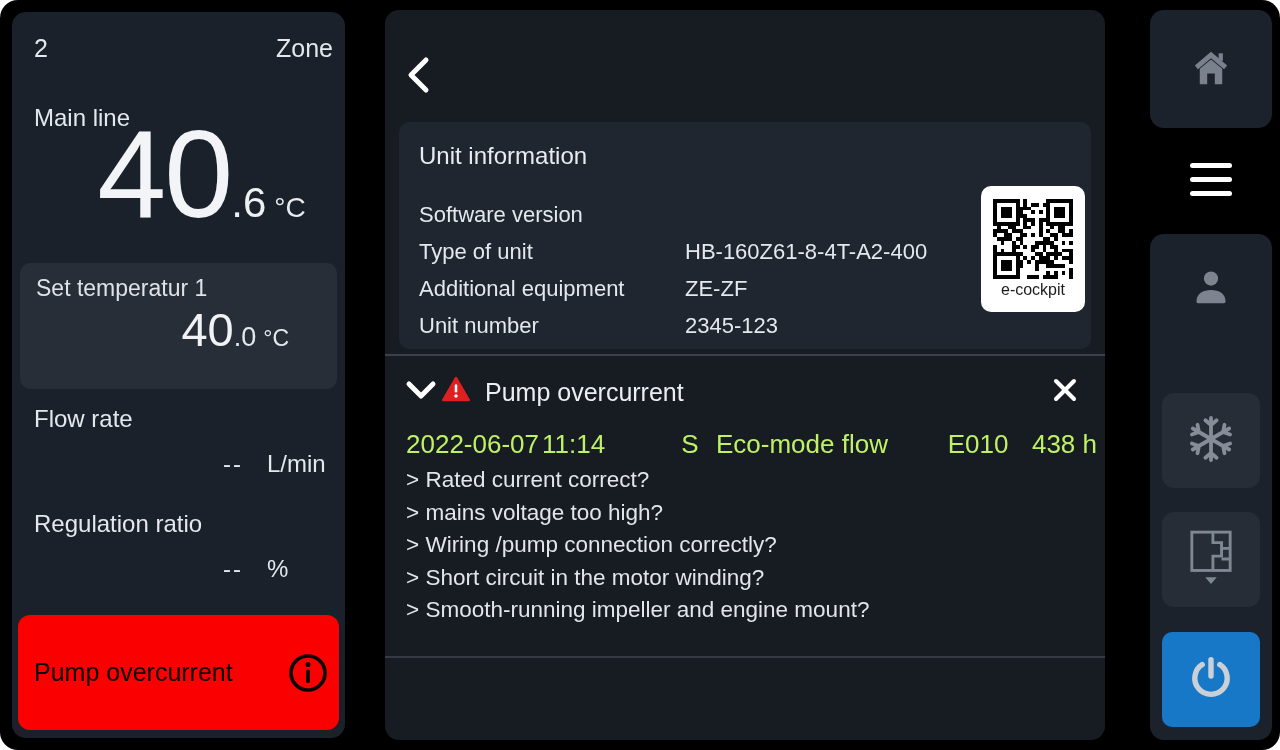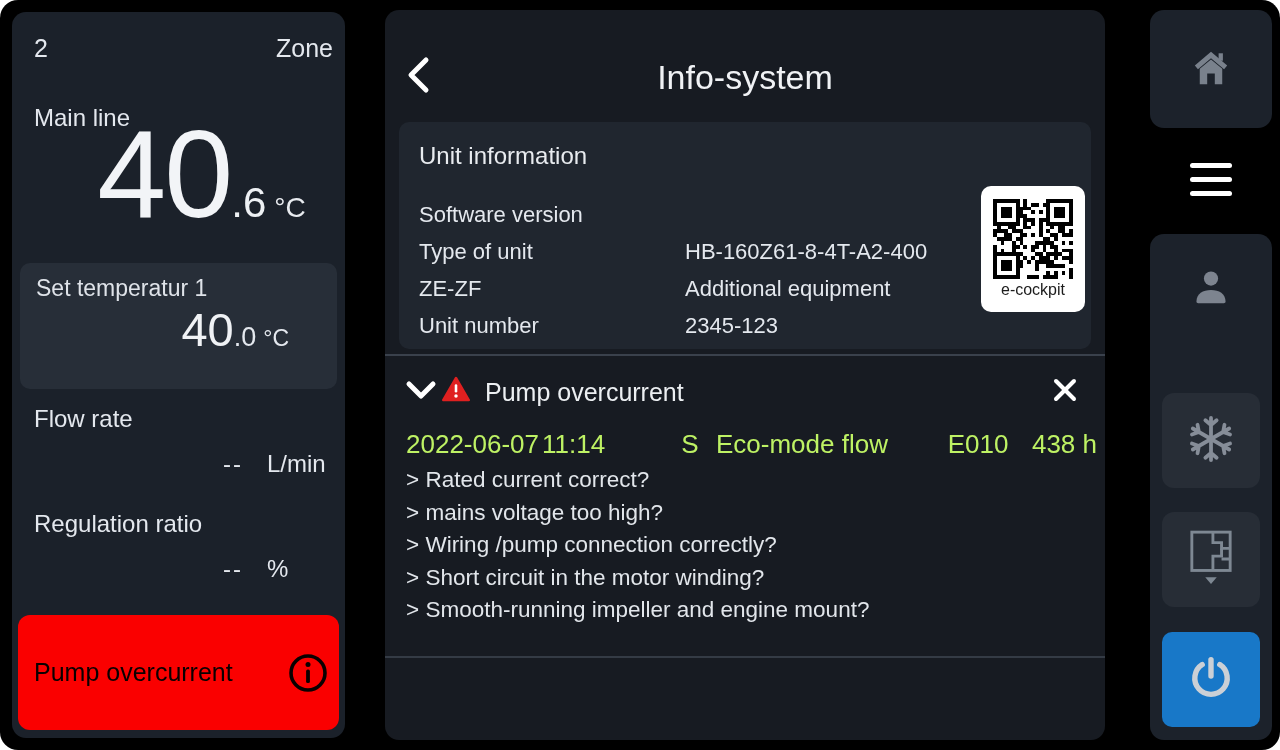--- a/index.html
+++ b/index.html
@@ -123,36 +123,35 @@
   </div>
 
   <div class="abs info-panel">
     <div class="abs ip-back">
       <span>
         <svg width="26" height="38" viewBox="0 0 26 38">
           <polyline points="21,4 6,19 21,34" fill="none" stroke="#fff" stroke-width="5" stroke-linecap="round" stroke-linejoin="round"></polyline>
         </svg>
       </span>
     </div>
-    <div class="abs ip-title">Info-system</div>
 
     <div class="abs unit-card">
       <div class="uc-heading">Unit information</div>
       <div class="uc-rows">
         <div class="uc-row">
           <span>Software version</span>
           <span></span>
         </div>
         <div class="uc-row">
           <span>Type of unit</span>
           <span>HB-160Z61-8-4T-A2-400</span>
         </div>
         <div class="uc-row">
+          <span>Additional equipment</span>
           <span>ZE-ZF</span>
-          <span>Additional equipment</span>
         </div>
         <div class="uc-row">
           <span>Unit number</span>
           <span>2345-123</span>
         </div>
       </div>
       <div class="abs qr-box">
         <svg id="qr-svg" viewBox="0 0 21 21" shape-rendering="crispEdges">
             <rect x="0" y="0" width="1" height="1" fill="#000"></rect>
             <rect x="1" y="0" width="1" height="1" fill="#000"></rect>

